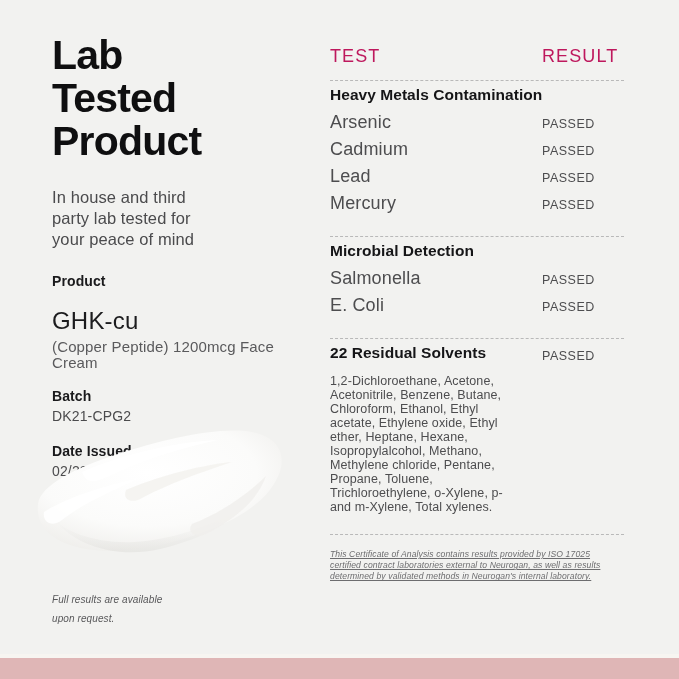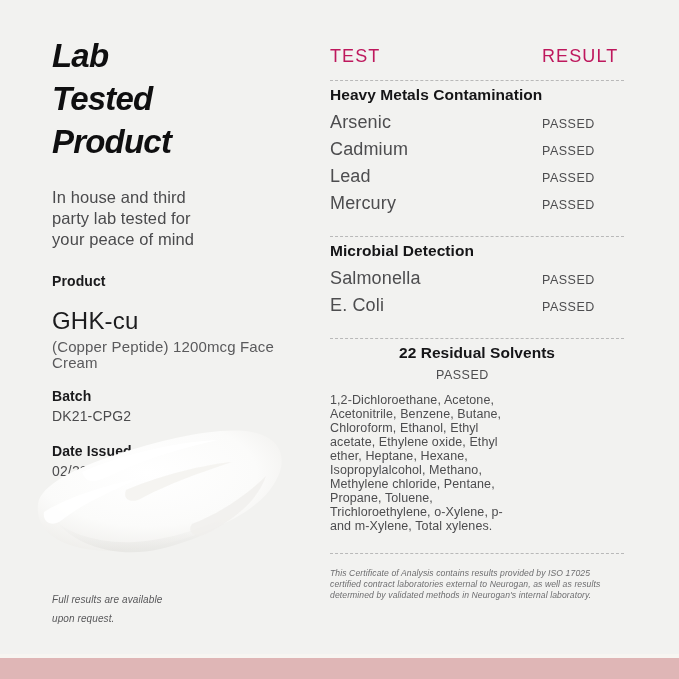--- a/index.html
+++ b/index.html
@@ -24,28 +24,27 @@
   }
 
   
   .left-col {
     position: absolute;
     left: 52px;
     top: 34px;
     width: 258px;
   }
   .headline {
-    font-size: 33px;
+    font-size: 41px;
     line-height: 43px;
     font-weight: 700;
     letter-spacing: -0.8px;
     color: #0f0f10;
     margin: 0 0 0 0;
     font-family: "Liberation Sans", sans-serif;
-    font-style: italic;
   }
   .headline span { display: block; }
   .subhead {
     margin-top: 24px;
     font-size: 16.5px;
     line-height: 21px;
     color: #4b4b4d;
     font-weight: 400;
     letter-spacing: 0.1px;
   }
@@ -134,21 +133,20 @@
     font-size: 15.5px;
     font-weight: 700;
     color: #151517;
     letter-spacing: 0.05px;
     line-height: 20px;
   }
   .section-title-row {
     display: flex;
     justify-content: space-between;
     align-items: center;
-    flex-direction: column;
   }
   .rows { margin-top: 7px; }
   .res-row {
     display: flex;
     justify-content: space-between;
     align-items: baseline;
     margin-bottom: 4px;
   }
   .res-name {
     font-size: 18px;
@@ -180,20 +178,21 @@
   }
   .gap-lg { margin-top: 20px; }
   .disclaimer {
     margin-top: 14px;
     width: 296px;
     font-size: 8.6px;
     line-height: 11.2px;
     font-style: italic;
     color: #6d6d6f;
     letter-spacing: 0.1px;
+    text-decoration: underline;
   }
   .disclaimer span { display: block; }
 
   
   .pink-band {
     position: absolute;
     left: 0;
     bottom: 0;
     width: 679px;
     height: 21px;

